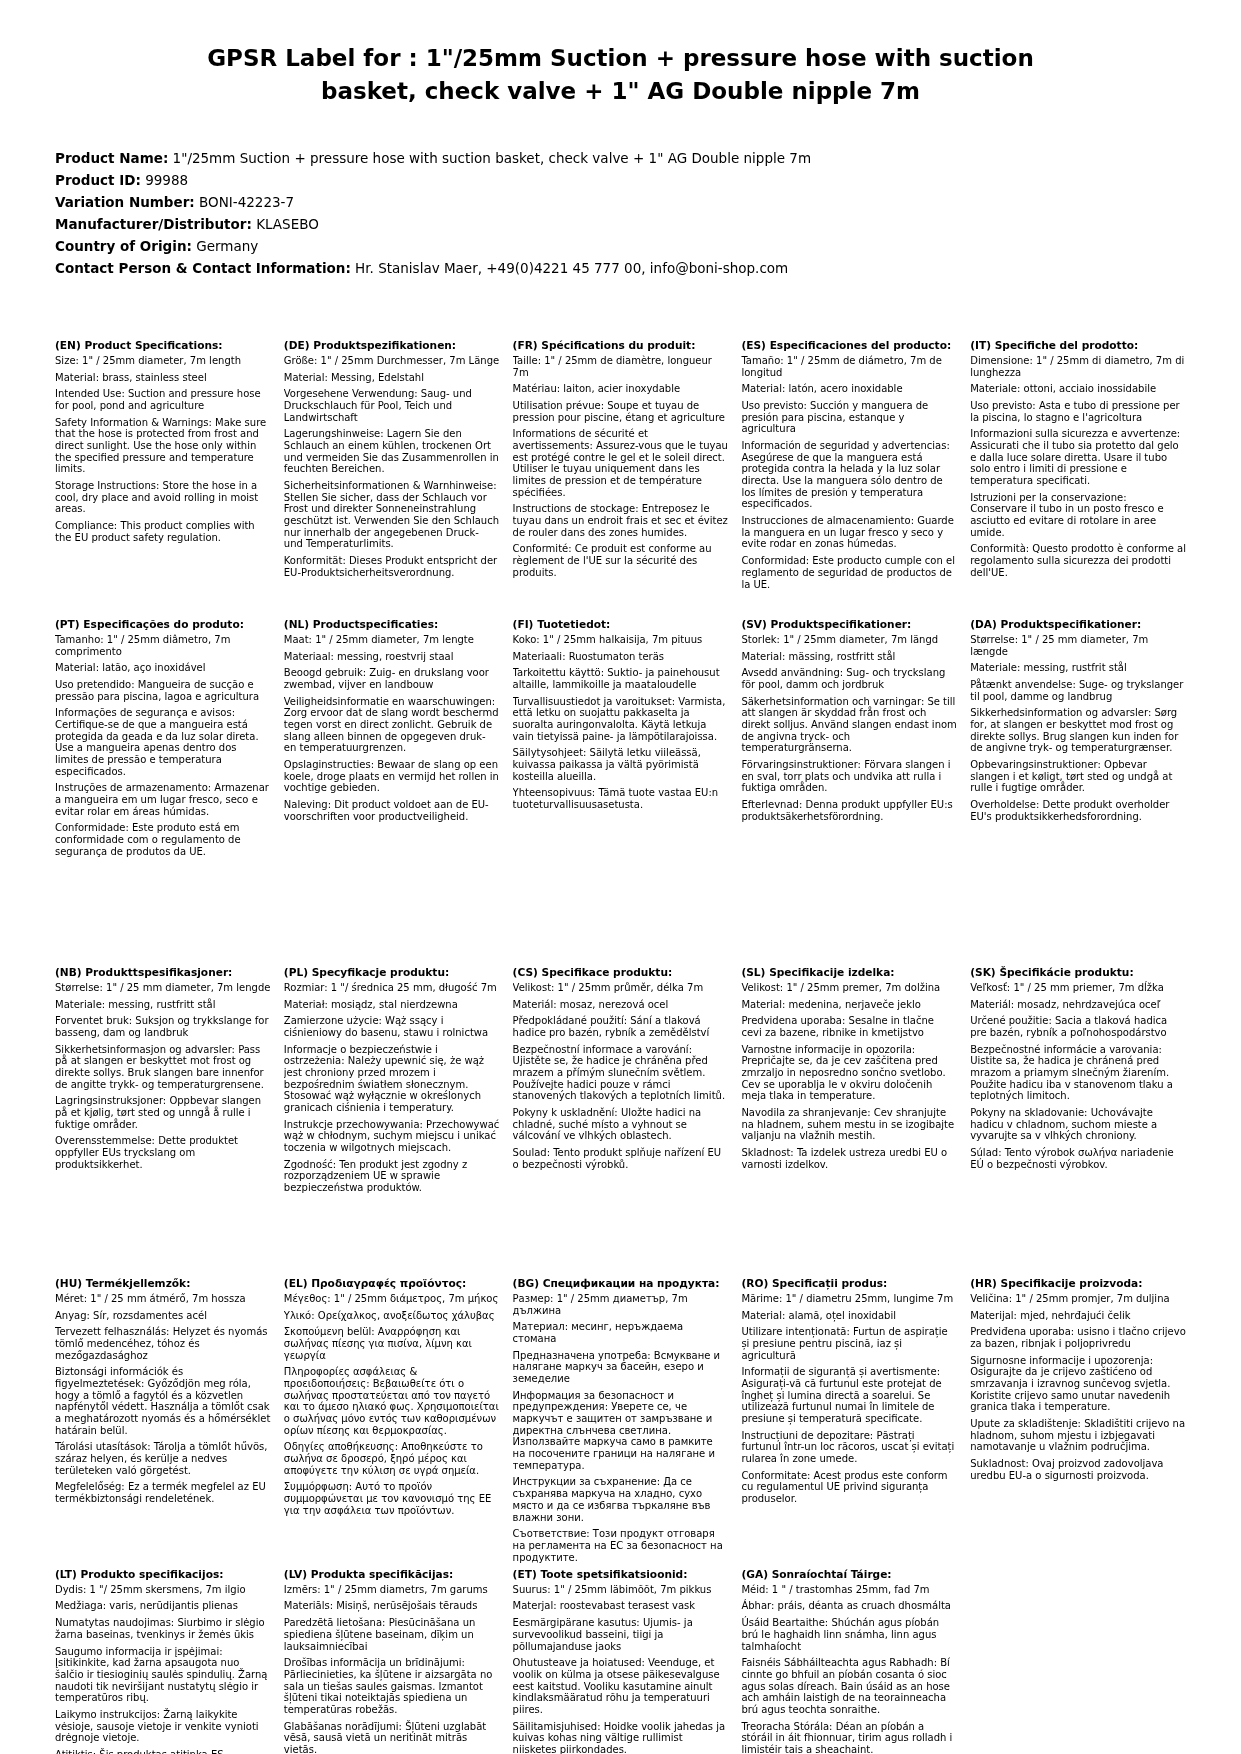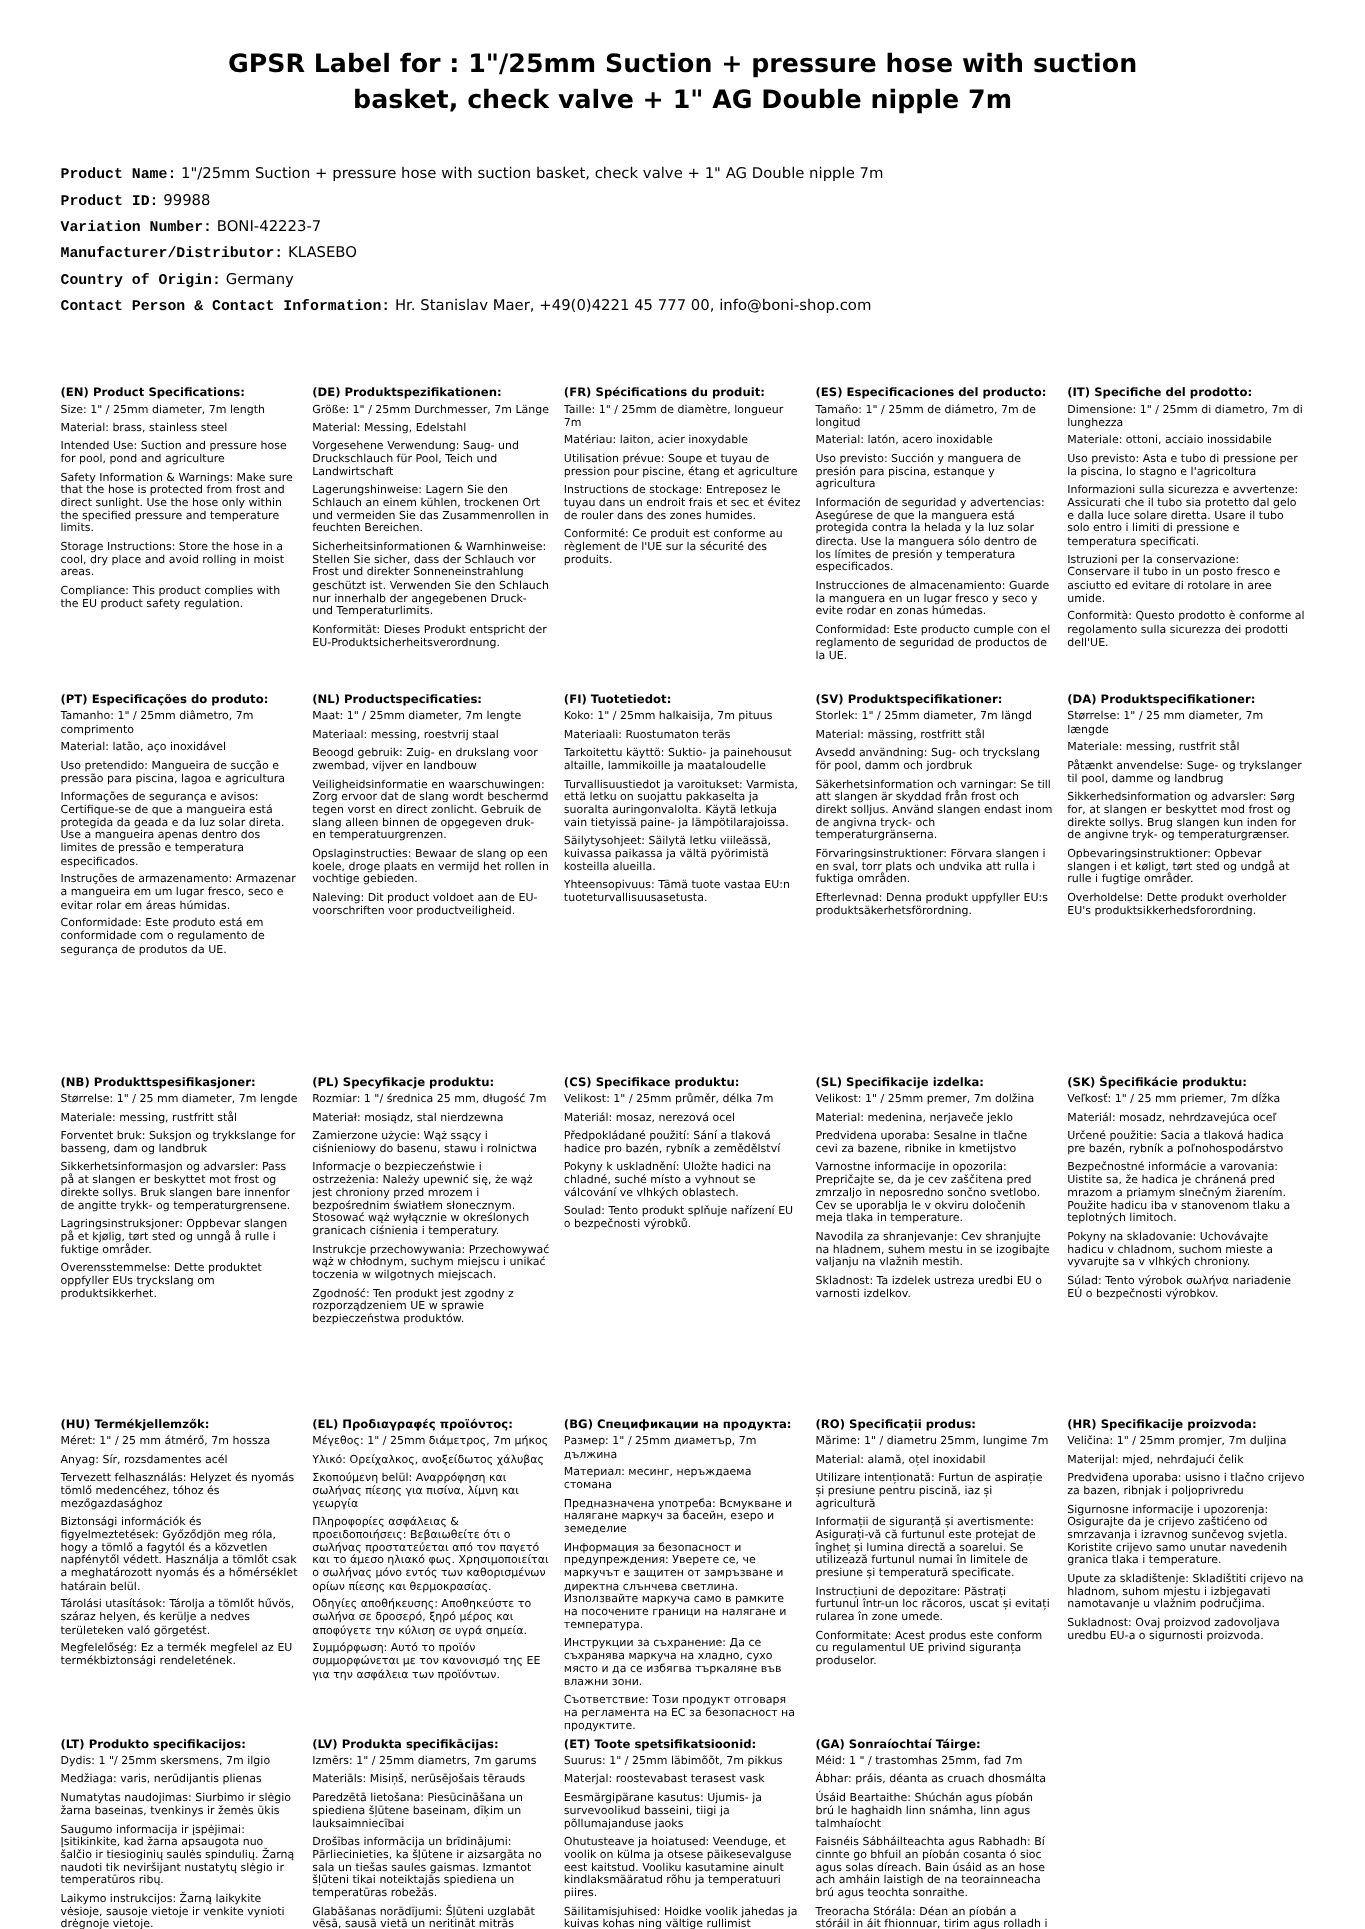--- a/index.html
+++ b/index.html
@@ -1,20 +1,20 @@
 <!DOCTYPE html>
 <html><head>
 <meta charset="utf-8">
 <style>
   html,body{margin:0;padding:0;background:#fff;}
   .page{width:1241px;height:1754px;box-sizing:border-box;padding:42px 55px 0;
         font-family:"DejaVu Sans",sans-serif;color:#000;position:relative;overflow:hidden;background:#fff;}
   .title{font-size:23px;line-height:1.42;font-weight:bold;text-align:center;max-width:910px;margin:0 auto;}
   .product-info{margin-top:40px;font-size:13.5px;line-height:22px;}
-  .info-row .lbl{font-weight:bold;font-family:Liberation Mono, monospace;}
+  .info-row .lbl{font-weight:bold;}
   .info-row .val{font-weight:normal;}
   .spec-grid{margin-top:60px;display:grid;grid-template-columns:repeat(5,1fr);column-gap:13px;
              grid-template-rows:279px 348px 311px auto;}
   .spec-block{overflow:hidden;}
   .spec-block h2{font-size:10.6px;font-weight:bold;margin:0 0 3px;line-height:1.18;}
   .spec-block p{font-size:10px;line-height:1.17;margin:0 0 5px;}
   .footer{width:270px;margin:14px 0 0 345px;}
   .barcode-wrap{width:262px;}
   .marks-row{display:flex;gap:88px;margin:14px 0 0 2px;align-items:flex-start;}
   svg{display:block;}
@@ -60,20 +60,21 @@
           <p>Konformität: Dieses Produkt entspricht der EU-Produktsicherheitsverordnung.</p>
         </div>
     </section>
 
     <section class="spec-block">
       <h2>(FR) Spécifications du produit:</h2>
       <div class="paras">
           <p>Taille: 1" / 25mm de diamètre, longueur 7m</p>
           <p>Matériau: laiton, acier inoxydable</p>
           <p>Utilisation prévue: Soupe et tuyau de pression pour piscine, étang et agriculture</p>
+          <p>Informations de sécurité et avertissements: Assurez-vous que le tuyau est protégé contre le gel et le soleil direct. Utiliser le tuyau uniquement dans les limites de pression et de température spécifiées.</p>
           <p>Instructions de stockage: Entreposez le tuyau dans un endroit frais et sec et évitez de rouler dans des zones humides.</p>
           <p>Conformité: Ce produit est conforme au règlement de l'UE sur la sécurité des produits.</p>
         </div>
     </section>
 
     <section class="spec-block">
       <h2>(ES) Especificaciones del producto:</h2>
       <div class="paras">
           <p>Tamaño: 1" / 25mm de diámetro, 7m de longitud</p>
           <p>Material: latón, acero inoxidable</p>
@@ -179,20 +180,21 @@
           <p>Zgodność: Ten produkt jest zgodny z rozporządzeniem UE w sprawie bezpieczeństwa produktów.</p>
         </div>
     </section>
 
     <section class="spec-block">
       <h2>(CS) Specifikace produktu:</h2>
       <div class="paras">
           <p>Velikost: 1" / 25mm průměr, délka 7m</p>
           <p>Materiál: mosaz, nerezová ocel</p>
           <p>Předpokládané použití: Sání a tlaková hadice pro bazén, rybník a zemědělství</p>
+          <p>Bezpečnostní informace a varování: Ujistěte se, že hadice je chráněna před mrazem a přímým slunečním světlem. Používejte hadici pouze v rámci stanovených tlakových a teplotních limitů.</p>
           <p>Pokyny k uskladnění: Uložte hadici na chladné, suché místo a vyhnout se válcování ve vlhkých oblastech.</p>
           <p>Soulad: Tento produkt splňuje nařízení EU o bezpečnosti výrobků.</p>
         </div>
     </section>
 
     <section class="spec-block">
       <h2>(SL) Specifikacije izdelka:</h2>
       <div class="paras">
           <p>Velikost: 1" / 25mm premer, 7m dolžina</p>
           <p>Material: medenina, nerjaveče jeklo</p>

